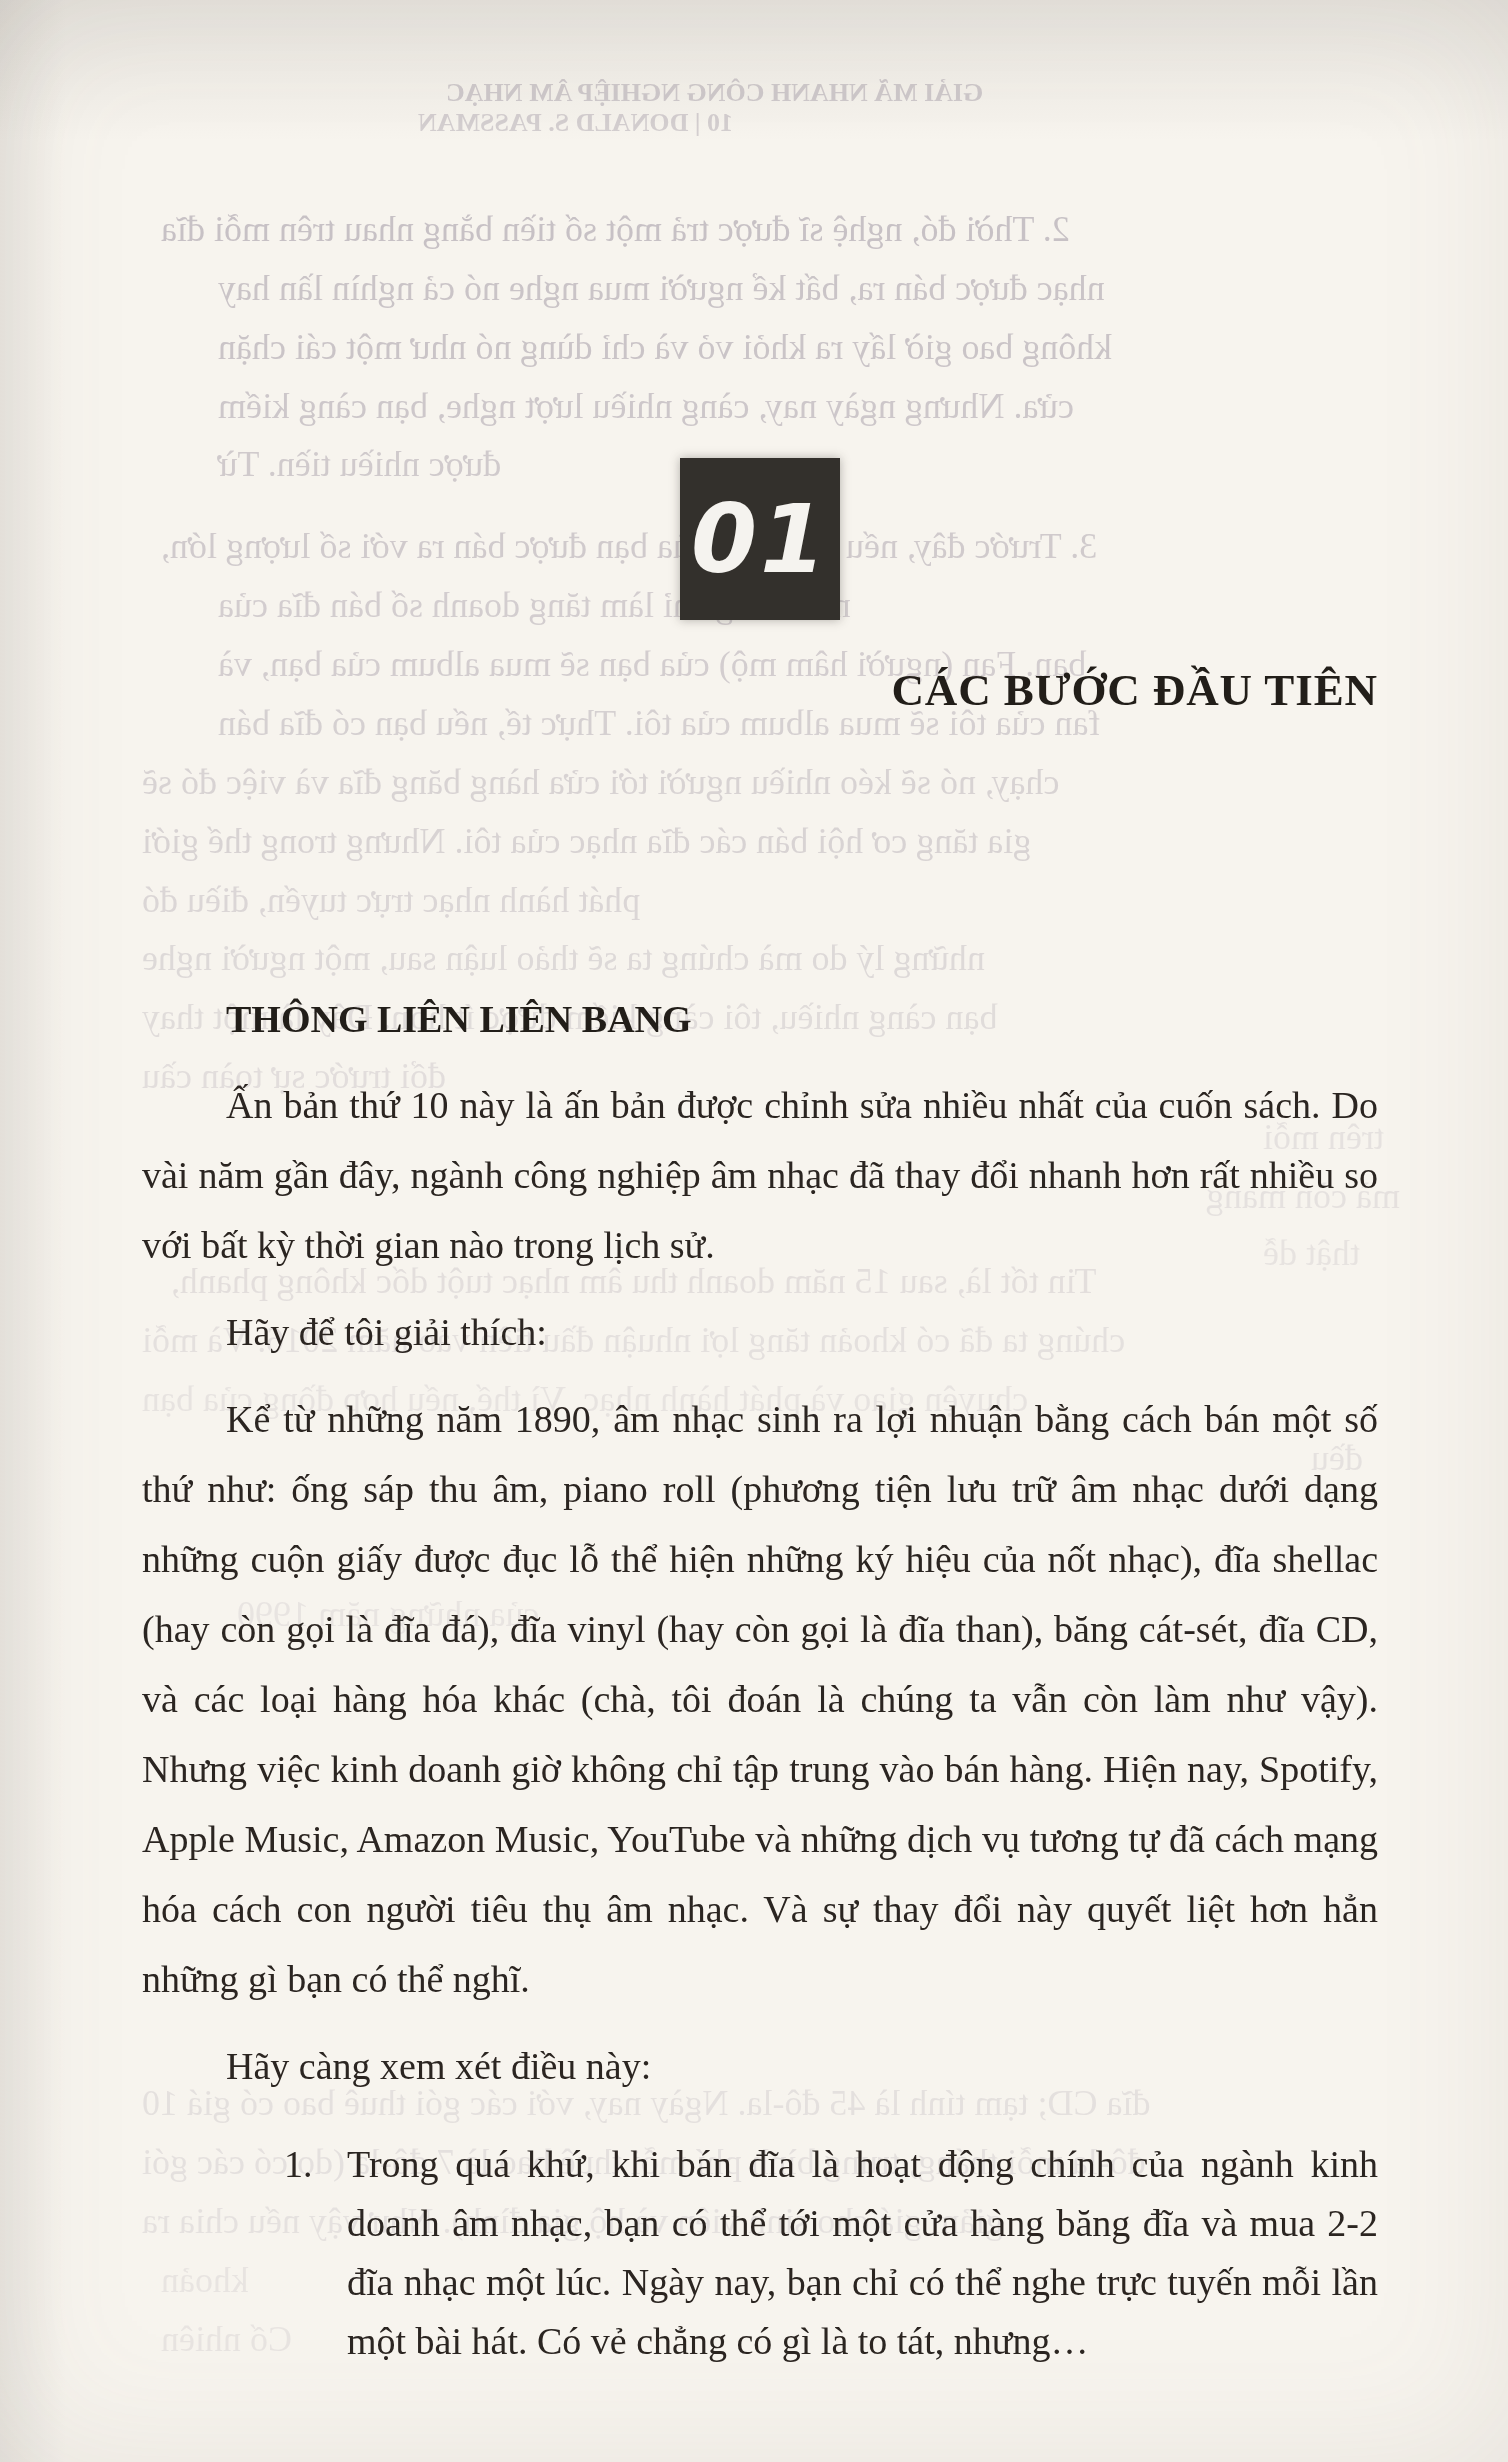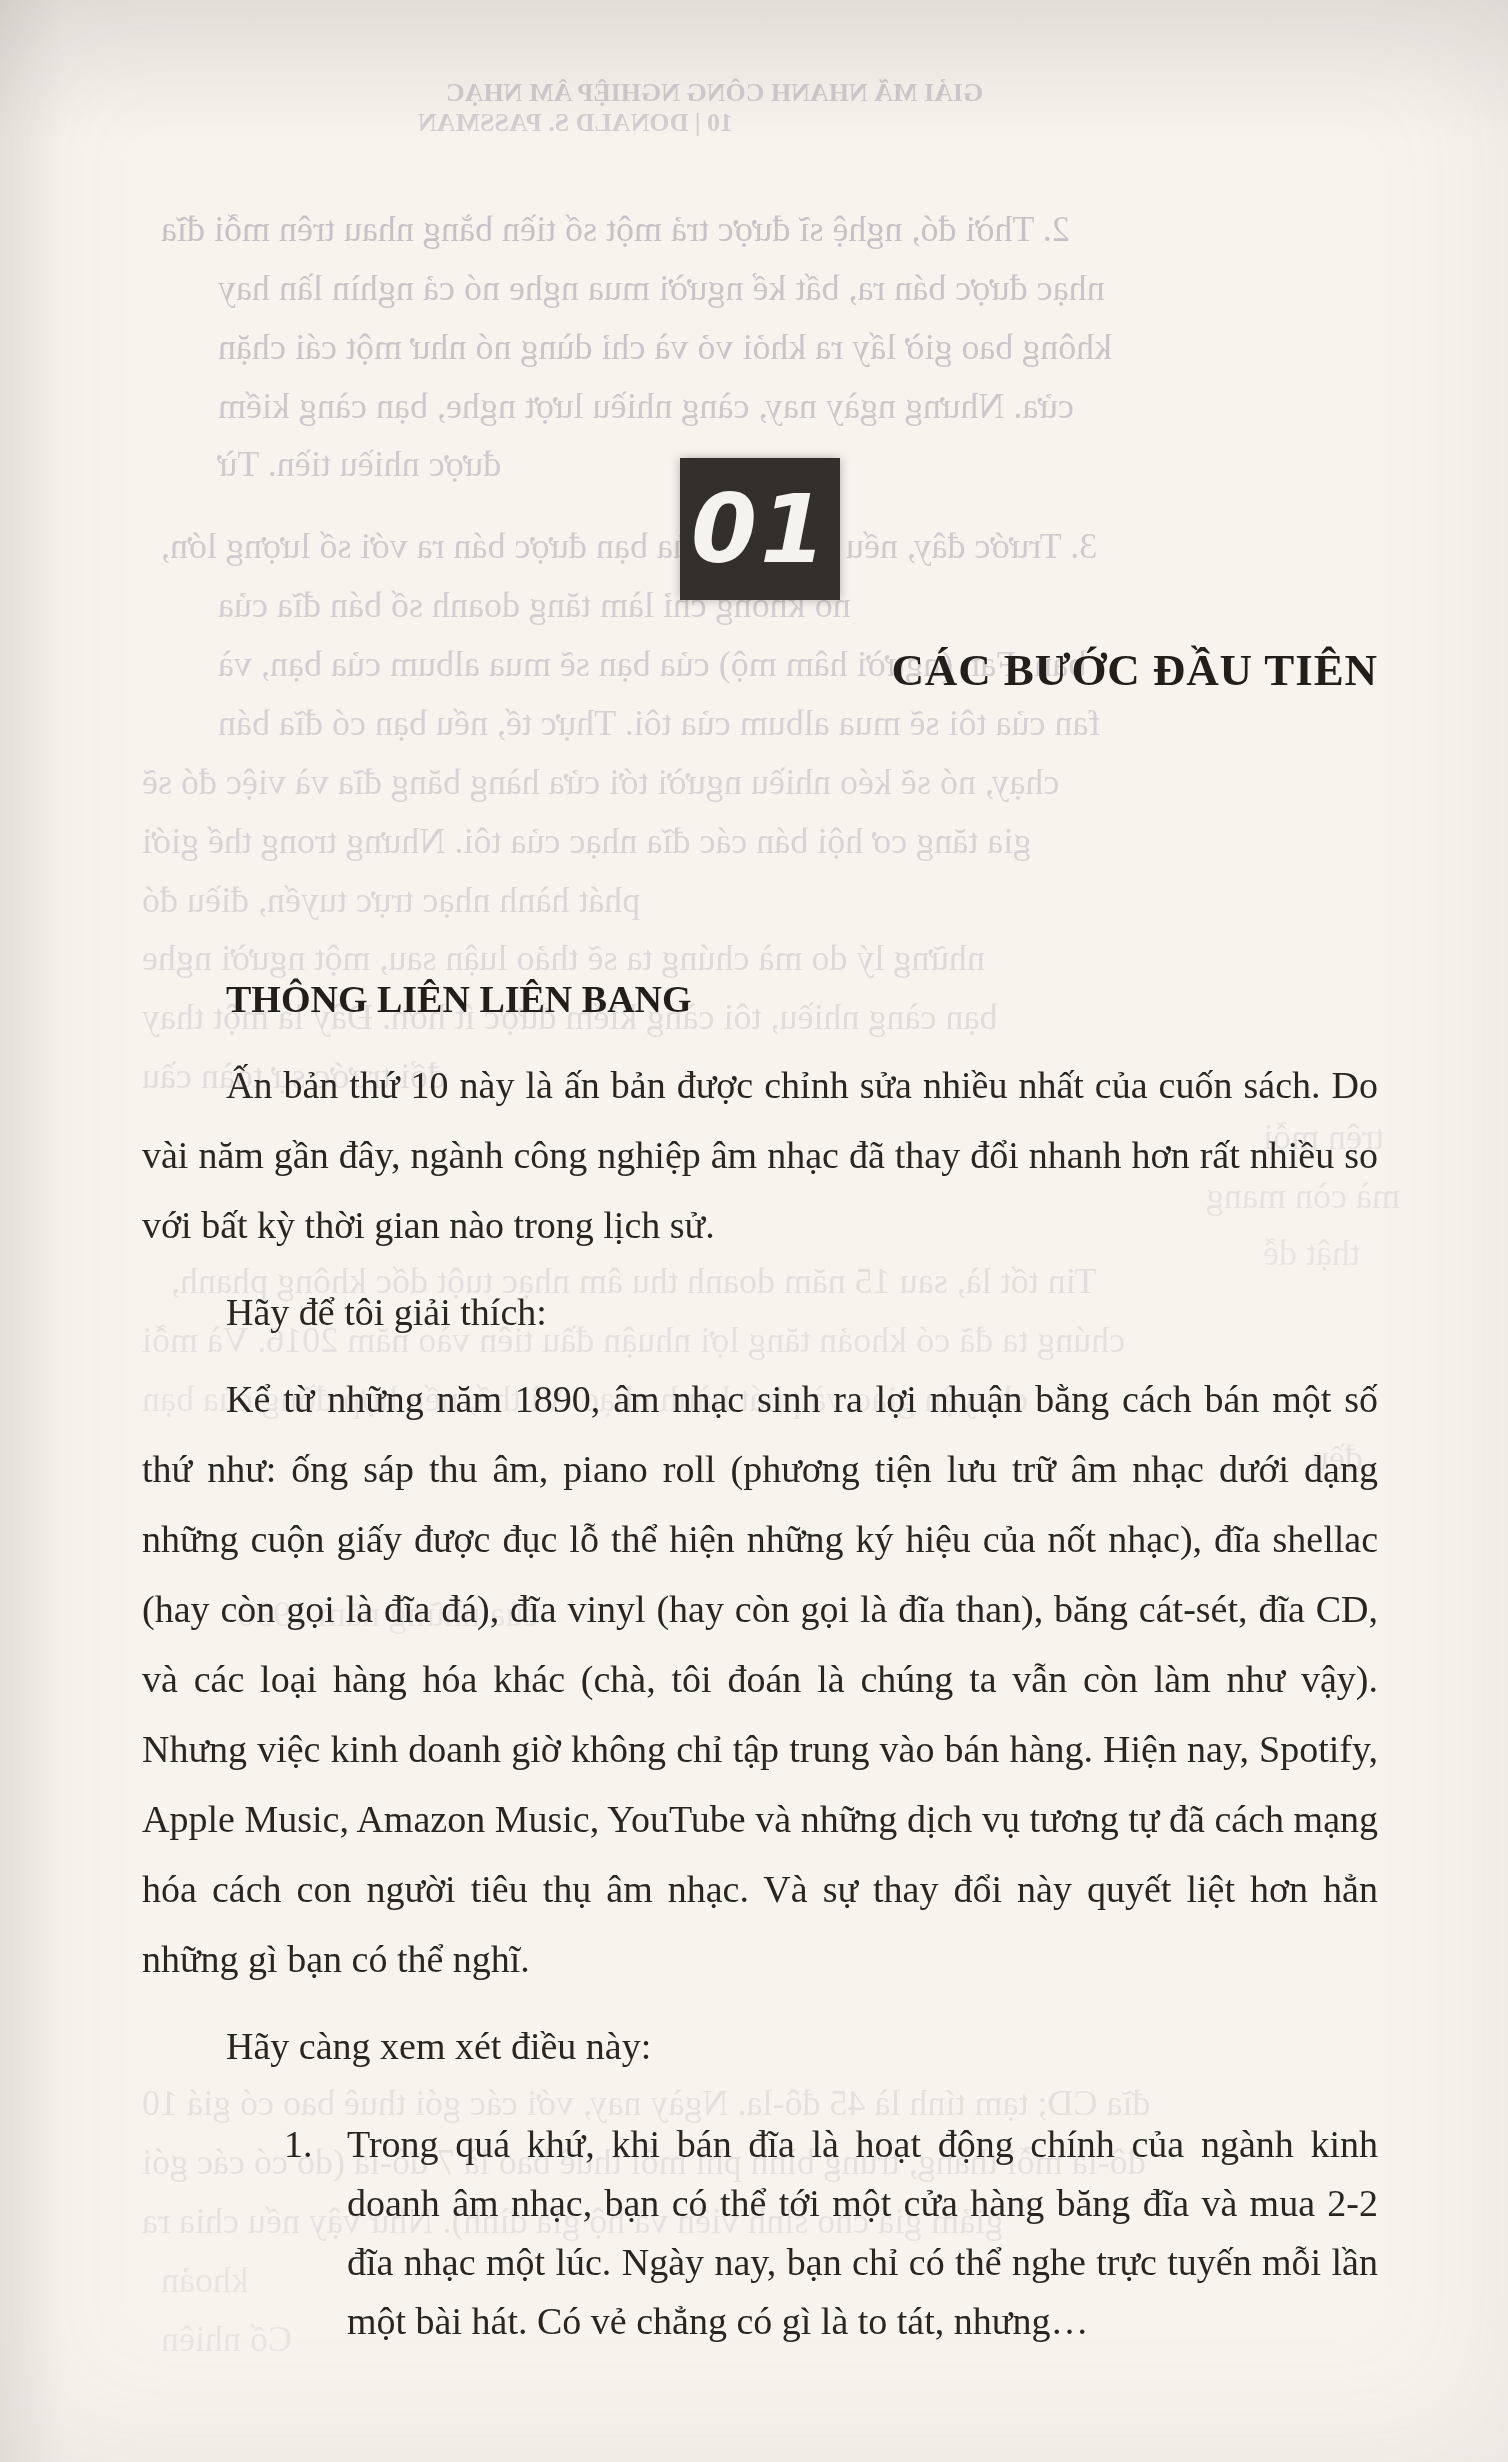--- a/index.html
+++ b/index.html
@@ -28,21 +28,21 @@
     line-height: 1;
     white-space: nowrap;
     pointer-events: none;
   }
   .content {
     position: absolute; left: 142px; right: 131px; top: 0;
     z-index: 2;
     color: var(--ink, #2b2521);
   }
   .chapter-box {
-    width: 160px; height: 142px;
+    width: 160px; height: 162px;
     margin: 458px auto 0;
     background: var(--chapter-box-bg, #33302c);
     display: flex; align-items: center; justify-content: center;
     box-shadow: 0 0 9.5px rgba(50,45,40,0.35);
   }
   .chapter-number {
     font-family: "DejaVu Sans", sans-serif;
     font-weight: 800; font-style: italic;
     font-size: 95px; line-height: 1;
     letter-spacing: 2.8px;

